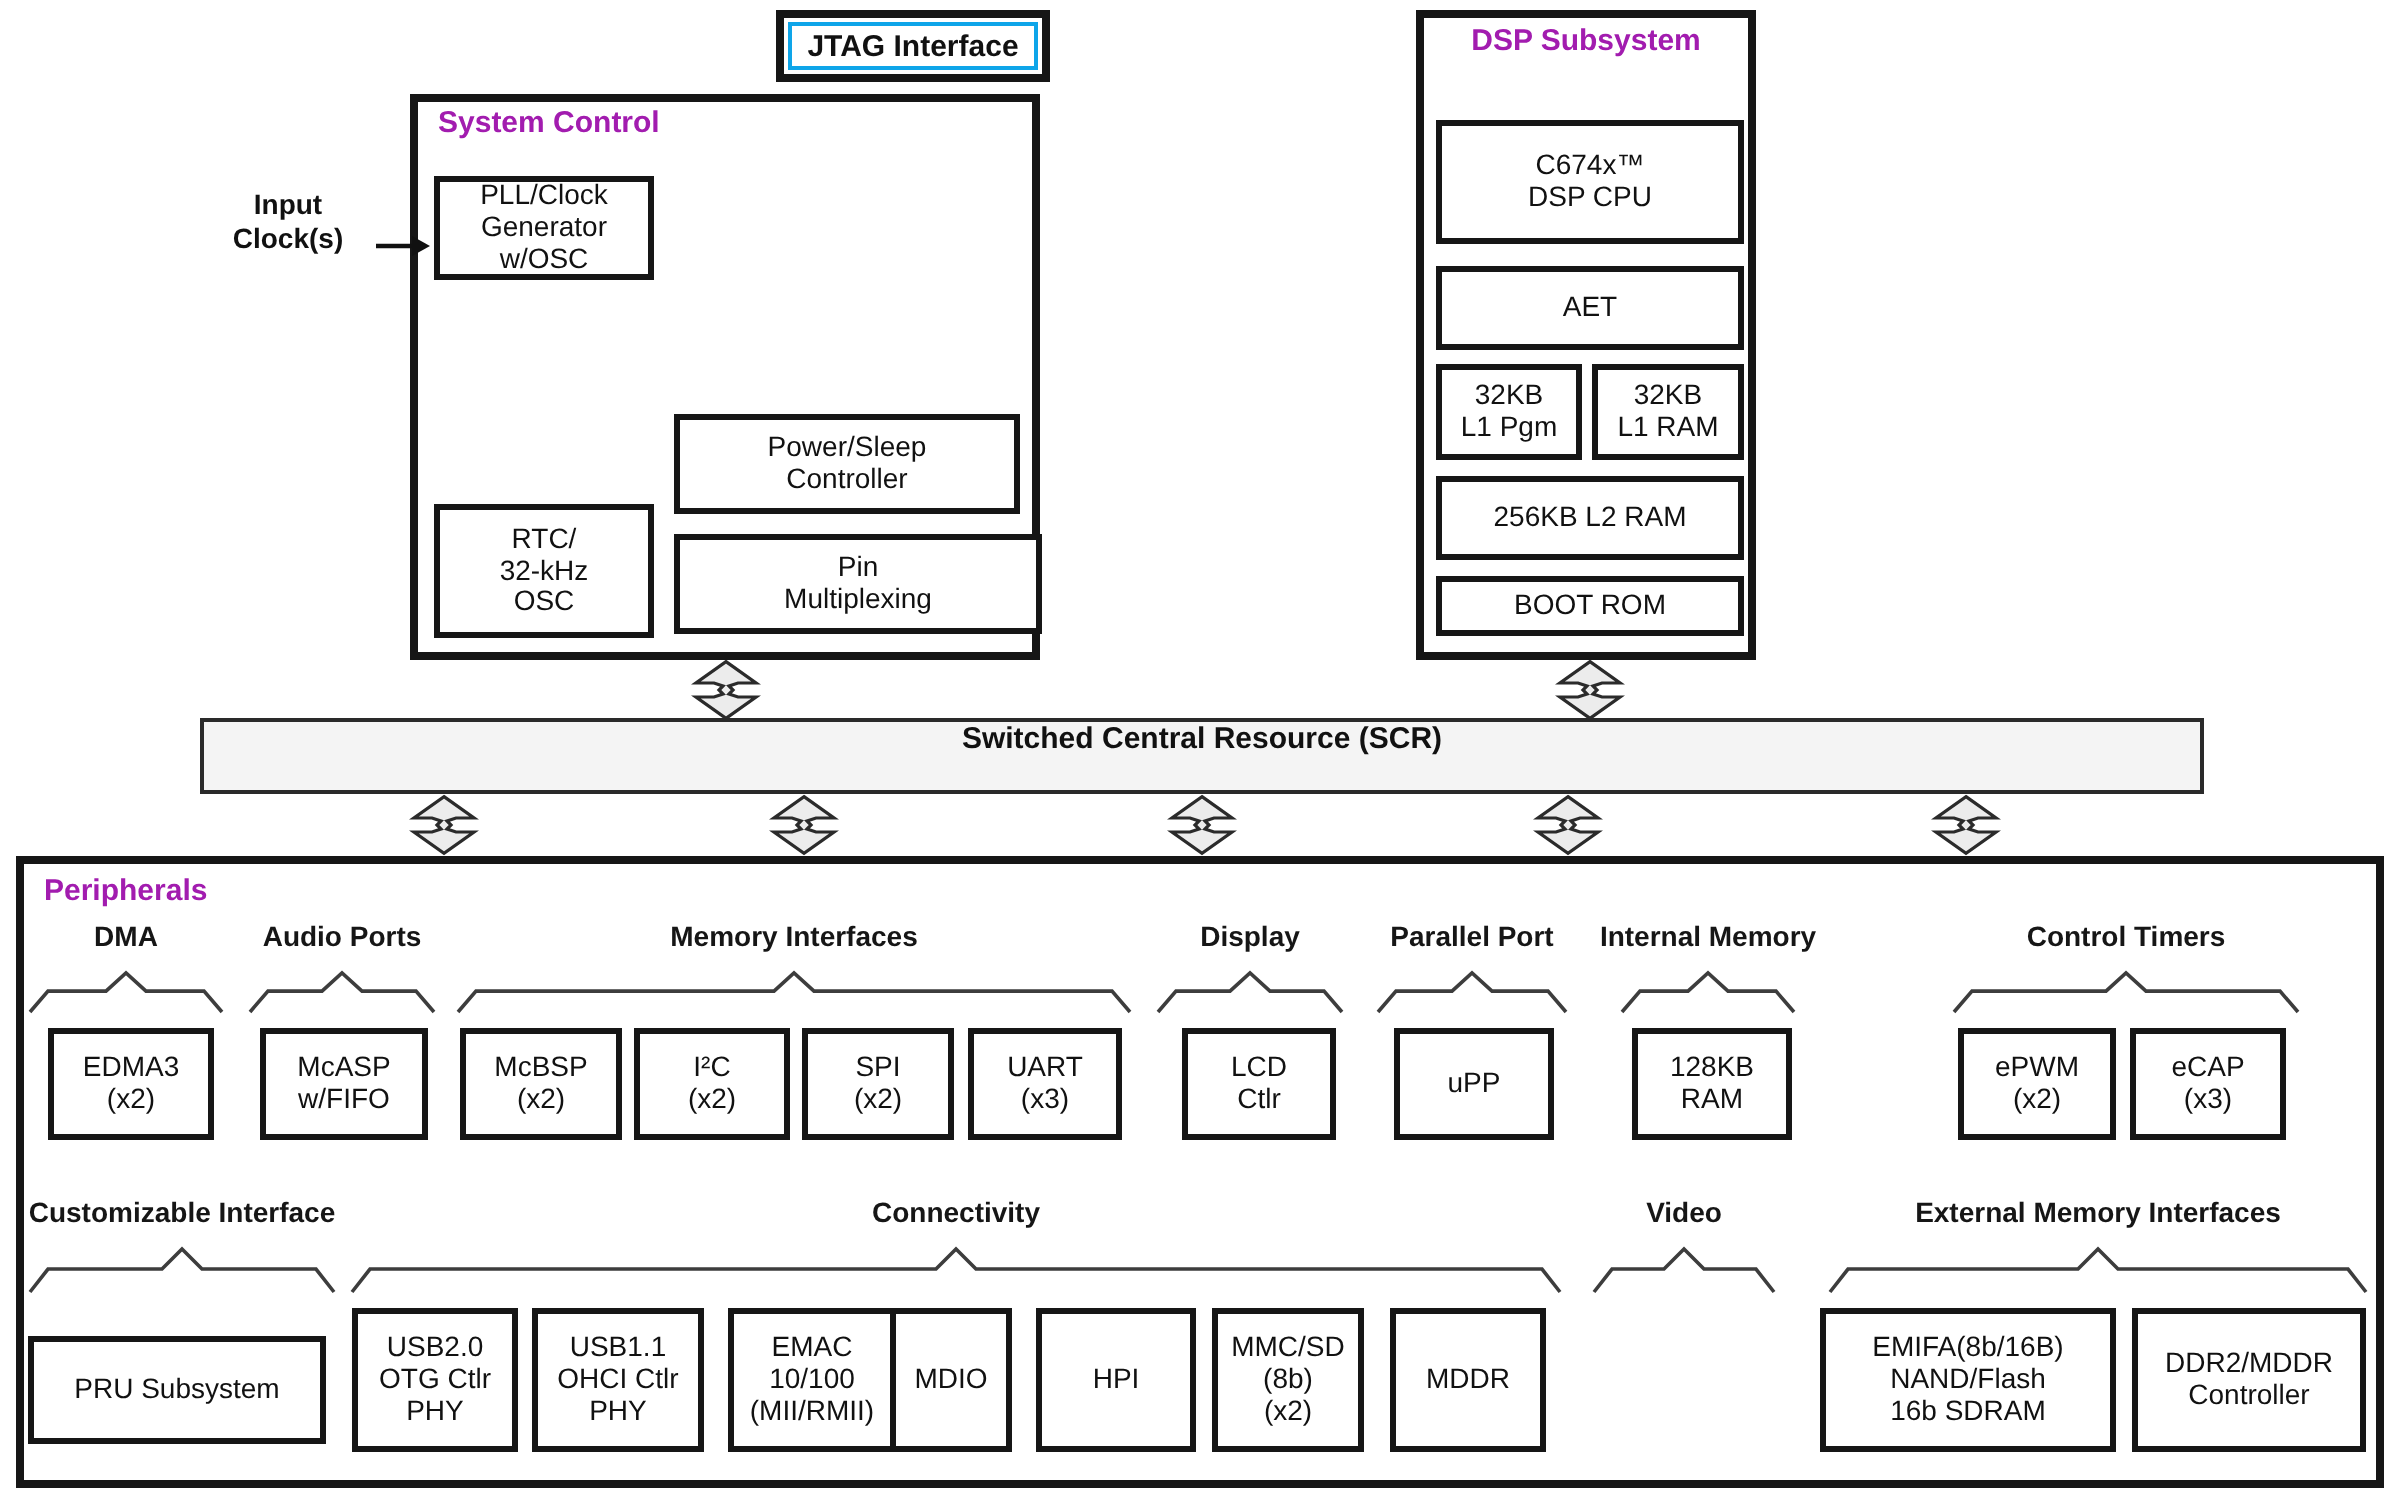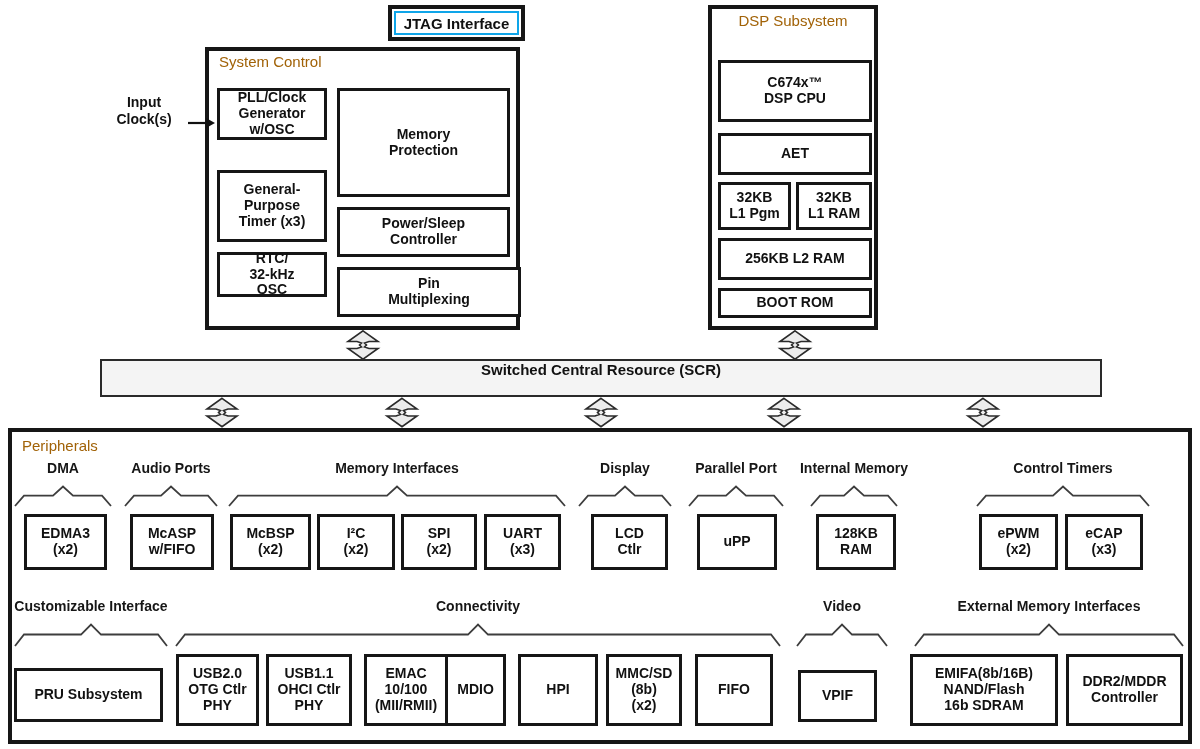--- a/index.html
+++ b/index.html
@@ -5,24 +5,24 @@
   * { box-sizing: border-box; margin: 0; padding: 0; }
   html, body { background: #ffffff; }
   body { font-family: "Liberation Sans", sans-serif; color: #111; }
   #root { position: relative; width: 1200px; height: 749px; background: #fff; overflow: hidden; }
   .abs { position: absolute; }
 
   .frame { border: 4px solid #161616; background: #fff; }
   .box {
     border: 3px solid #161616; background: #fff;
     display: flex; align-items: center; justify-content: center;
-    text-align: center; font-weight: bold; font-size: 14px;
+    text-align: center; font-weight: normal; font-size: 14px;
     line-height: 1.13; white-space: pre-line; color: #111;
   }
-  .sec-title { font-weight: normal; font-size: 15px; color: #a16207; white-space: nowrap; }
+  .sec-title { font-weight: bold; font-size: 15px; color: #a21caf; white-space: nowrap; }
   .center-text { display: flex; justify-content: center; text-align: center; }
   .grp-label {
     font-weight: bold; font-size: 14px; color: #161616;
     display: flex; justify-content: center; align-items: flex-end;
     white-space: nowrap; overflow: visible;
   }
   .scr-bar {
     border: 2px solid #2a2a2a; background: #f4f4f4;
     display: flex; align-items: flex-start; justify-content: center;
     font-weight: bold; font-size: 15px;
@@ -54,28 +54,23 @@
 
   <div class="abs jtag-outer" style="left:388px;top:5px;width:137px;height:36px">
     <div class="jtag-inner">JTAG Interface</div>
   </div>
 
   <div class="abs frame" style="left:205px;top:47px;width:315px;height:283px"></div>
   <div class="abs sec-title" style="left:219px;top:53px">System Control</div>
   <div class="abs box" style="left:217px;top:88px;width:110px;height:52px">PLL/Clock
 Generator
 w/OSC</div>
-  <div class="abs box" style="left:337px;top:88px;width:173px;height:109px">Memory
-Protection</div>
-  <div class="abs box" style="left:217px;top:170px;width:110px;height:72px">General-
-Purpose
-Timer (x3)</div>
   <div class="abs box" style="left:337px;top:207px;width:173px;height:50px">Power/Sleep
 Controller</div>
-  <div class="abs box" style="left:217px;top:252px;width:110px;height:45px">RTC/
+  <div class="abs box" style="left:217px;top:252px;width:110px;height:67px">RTC/
 32-kHz
 OSC</div>
   <div class="abs box" style="left:337px;top:267px;width:184px;height:50px">Pin
 Multiplexing</div>
 
   <div class="abs input-clock" style="left:98px;top:94px;width:92px">Input
 Clock(s)</div>
   <svg class="abs" style="left:188px;top:117px" width="28" height="12">
     <line x1="0" y1="6" x2="19" y2="6" stroke="#111" stroke-width="2.2"></line>
     <path d="M18 1 L27 6 L18 11 Z" fill="#111"></path>
@@ -201,21 +196,20 @@
 OHCI Ctlr
 PHY</div>
   <div class="abs box" style="left:364px;top:654px;width:84px;height:72px">EMAC
 10/100
 (MII/RMII)</div>
   <div class="abs box" style="left:445px;top:654px;width:61px;height:72px">MDIO</div>
   <div class="abs box" style="left:518px;top:654px;width:80px;height:72px">HPI</div>
   <div class="abs box" style="left:606px;top:654px;width:76px;height:72px">MMC/SD
 (8b)
 (x2)</div>
-  <div class="abs box" style="left:695px;top:654px;width:78px;height:72px">FIFO</div>
-  <div class="abs box" style="left:798px;top:670px;width:79px;height:52px">VPIF</div>
+  <div class="abs box" style="left:695px;top:654px;width:78px;height:72px">MDDR</div>
   <div class="abs box" style="left:910px;top:654px;width:148px;height:72px">EMIFA(8b/16B)
 NAND/Flash
 16b SDRAM</div>
   <div class="abs box" style="left:1066px;top:654px;width:117px;height:72px">DDR2/MDDR
 Controller</div>
 
 </div>
 
 </body></html>

